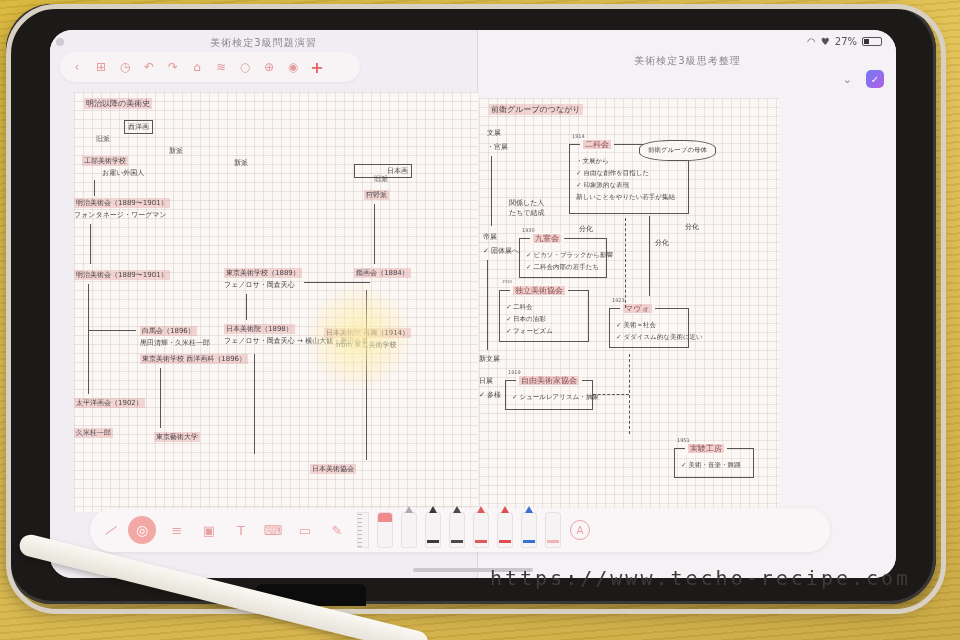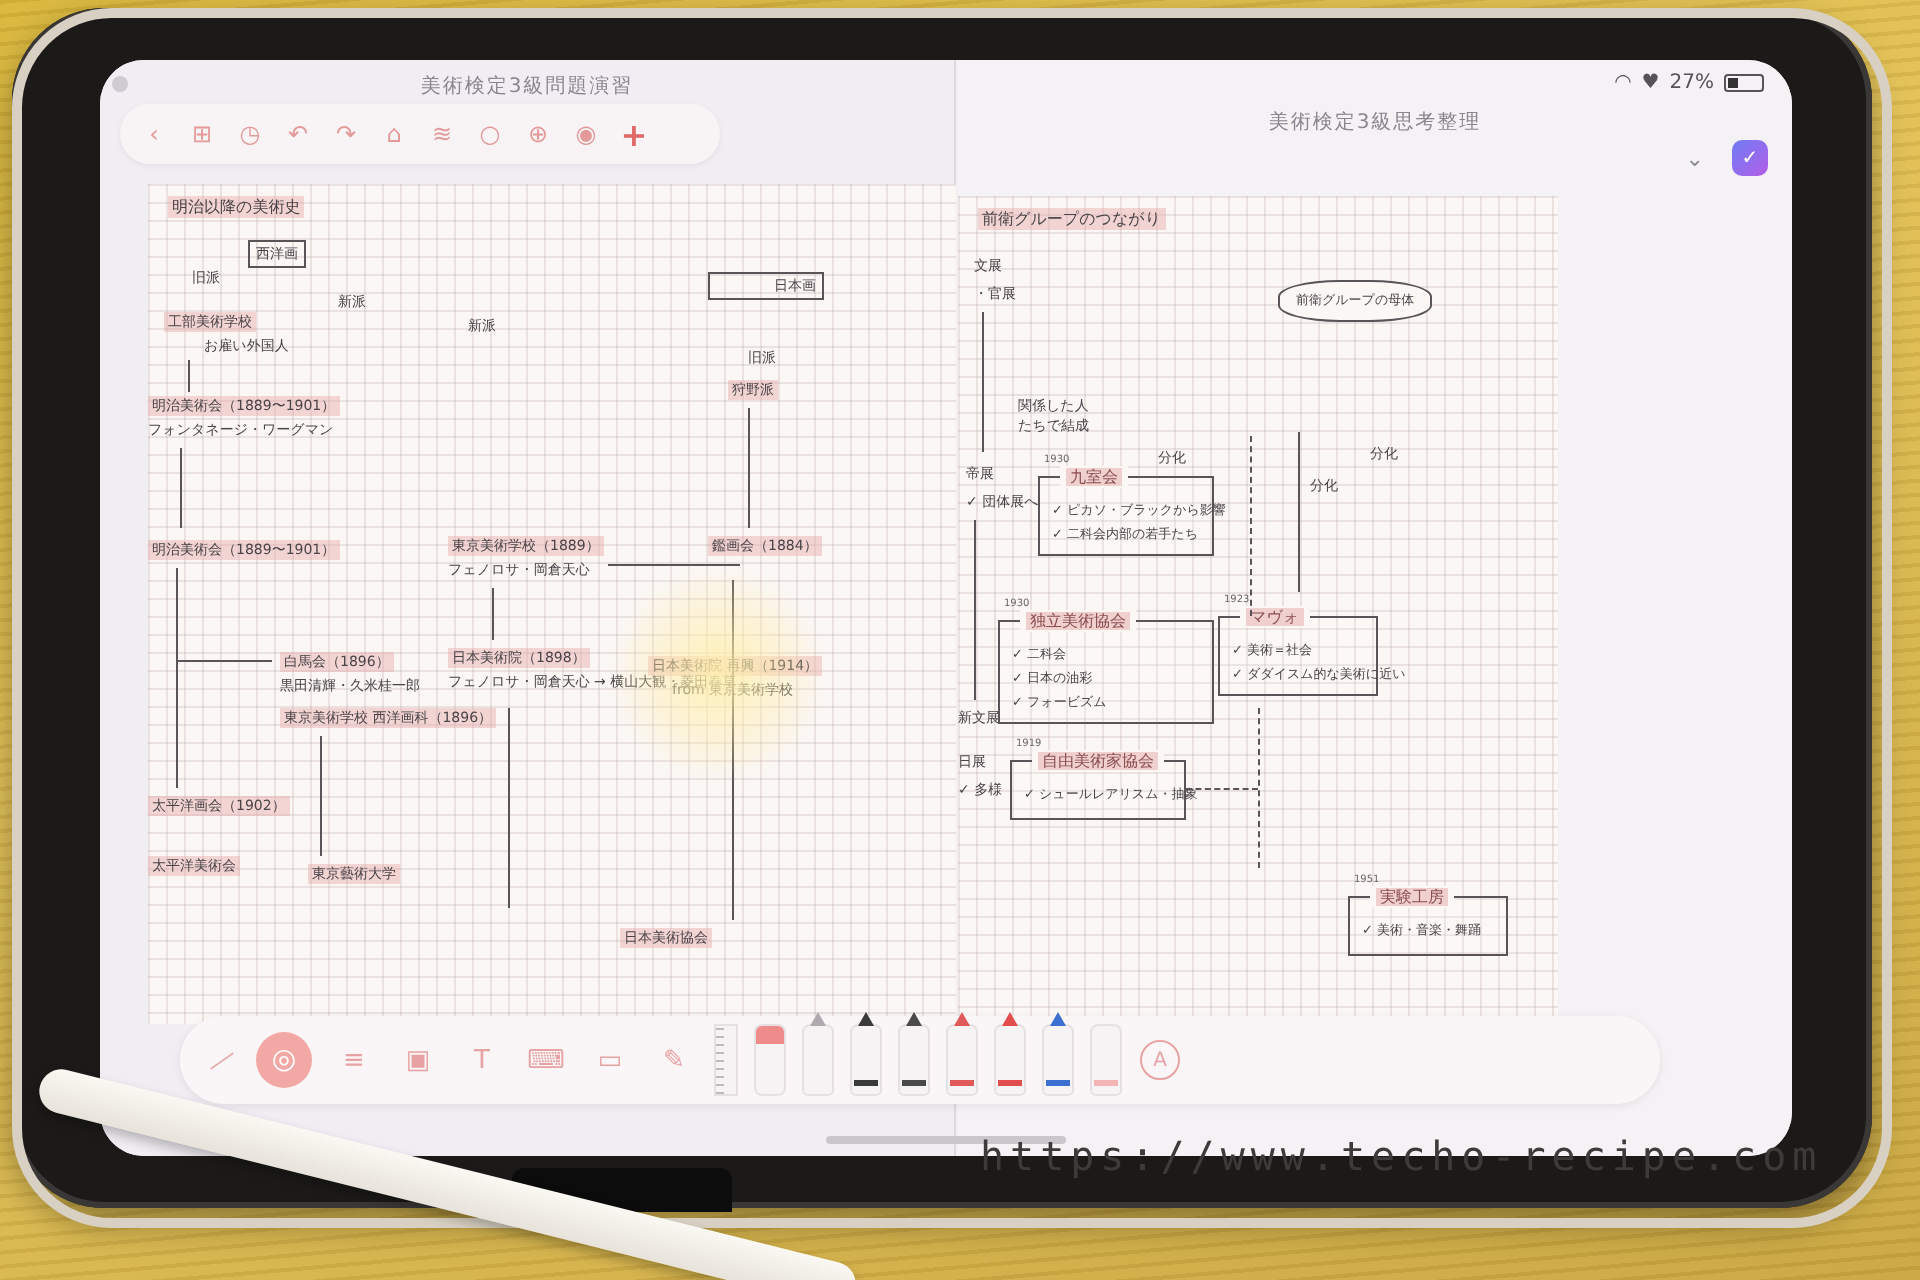--- a/index.html
+++ b/index.html
@@ -163,42 +163,42 @@
         <span class="tb-icon">≋</span>
         <span class="tb-icon">○</span>
         <span class="tb-icon">⊕</span>
         <span class="tb-icon">◉</span>
         <span class="tb-icon tb-add">+</span>
       </div>
 
       <div class="page page-left">
         <div class="hw heading hl" style="left:10px; top:6px;">明治以降の美術史</div>
         <div class="hw boxed" style="left:50px; top:28px;">西洋画</div>
-        <div class="hw boxed" style="left:280px; top:44px;padding-left:32px;">日本画</div>
+        <div class="hw boxed" style="left:280px; top:72px;padding-left:32px;">日本画</div>
         <div class="hw" style="left:22px; top:42px;">旧派</div>
         <div class="hw" style="left:95px; top:54px;">新派</div>
         <div class="hw" style="left:160px; top:66px;">新派</div>
         <div class="hw" style="left:300px; top:82px;">旧派</div>
         <div class="hw hl" style="left:290px; top:98px;">狩野派</div>
 
         <div class="hw hl" style="left:8px; top:64px;">工部美術学校</div>
         <div class="hw" style="left:8px; top:76px;margin-left:20px;">お雇い外国人</div>
         <div class="vline" style="left:20px; top:88px; height:16px;"></div>
         <div class="hw hl" style="left:0px; top:106px;">明治美術会（1889〜1901）</div>
         <div class="hw" style="left:0px; top:118px;">フォンタネージ・ワーグマン</div>
         <div class="vline" style="left:16px; top:132px; height:40px;"></div>
         <div class="hw hl" style="left:0px; top:178px;">明治美術会（1889〜1901）</div>
         <div class="vline" style="left:14px; top:192px; height:110px;"></div>
         <div class="hline" style="left:14px; top:238px; width:48px;"></div>
         <div class="hw hl" style="left:66px; top:234px;">白馬会（1896）</div>
         <div class="hw" style="left:66px; top:246px;">黒田清輝・久米桂一郎</div>
         <div class="hw hl" style="left:66px; top:262px;">東京美術学校 西洋画科（1896）</div>
         <div class="vline" style="left:86px; top:276px; height:60px;"></div>
         <div class="hw hl" style="left:0px; top:306px;">太平洋画会（1902）</div>
-        <div class="hw hl" style="left:0px; top:336px;">太平洋美術会</div>
+        <div class="hw hl" style="left:0px; top:336px;">久米桂一郎</div>
         <div class="hw hl" style="left:80px; top:340px;">東京藝術大学</div>
 
         <div class="vline" style="left:300px; top:112px; height:60px;"></div>
         <div class="hw hl" style="left:280px; top:176px;">鑑画会（1884）</div>
         <div class="hline" style="left:230px; top:190px; width:66px;"></div>
         <div class="hw hl" style="left:150px; top:176px;">東京美術学校（1889）</div>
         <div class="hw" style="left:150px; top:188px;">フェノロサ・岡倉天心</div>
         <div class="vline" style="left:172px; top:202px; height:26px;"></div>
         <div class="hw hl" style="left:150px; top:232px;">日本美術院（1898）</div>
         <div class="hw" style="left:150px; top:244px;">フェノロサ・岡倉天心 → 横山大観・菱田春草</div>
@@ -230,31 +230,39 @@
         <div class="hw" style="left:8px; top:44px;">・官展</div>
         <div class="vline" style="left:12px; top:58px; height:70px;"></div>
         <div class="hw" style="left:4px; top:134px;">帝展</div>
         <div class="hw" style="left:4px; top:148px;text-align:center;">✓ 団体展へ</div>
         <div class="vline" style="left:8px; top:162px; height:90px;"></div>
         <div class="hw" style="left:0px; top:256px;">新文展</div>
         <div class="hw" style="left:0px; top:278px;">日展</div>
         <div class="hw" style="left:0px; top:292px;">✓ 多様</div>
         <div class="hw" style="left:30px; top:100px; white-space:normal; width:40px;">関係した人たちで結成</div>
 
+        <div class="card" style="left:90px; top:46px; width:120px; height:70px;">
+          <span class="card-year">1914</span>
+          <span class="card-title"><span class="hl">二科会</span></span>
+          <div class="card-line">・文展から</div>
+          <div class="card-line">✓ 自由な創作を目指した</div>
+          <div class="card-line">✓ 印象派的な表現</div>
+          <div class="card-line">新しいことをやりたい若手が集結</div>
+        </div>
         <div class="cloud" style="left:160px; top:42px;">前衛グループの母体</div>
 
         <div class="card" style="left:40px; top:140px; width:88px; height:40px;">
           <span class="card-year">1930</span>
           <span class="card-title"><span class="hl">九室会</span></span>
           <div class="card-line">✓ ピカソ・ブラックから影響</div>
           <div class="card-line">✓ 二科会内部の若手たち</div>
         </div>
 
 
-        <div class="card" style="left:20px; top:212px; width:108px; height:52px;">
+        <div class="card" style="left:20px; top:192px; width:90px; height:52px;font-family:Liberation Serif, serif;">
           <span class="card-year">1930</span>
           <span class="card-title"><span class="hl">独立美術協会</span></span>
           <div class="card-line">✓ 二科会</div>
           <div class="card-line">✓ 日本の油彩</div>
           <div class="card-line">✓ フォービズム</div>
         </div>
 
         <div class="card" style="left:130px; top:210px; width:80px; height:40px;">
           <span class="card-year">1923</span>
           <span class="card-title"><span class="hl">マヴォ</span></span>

